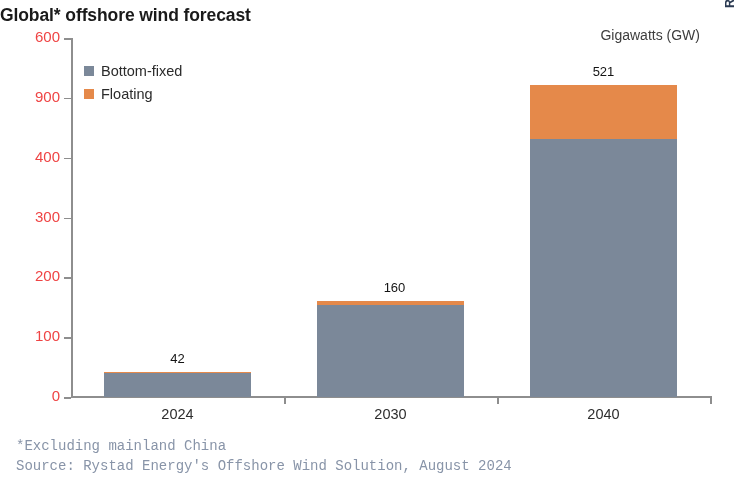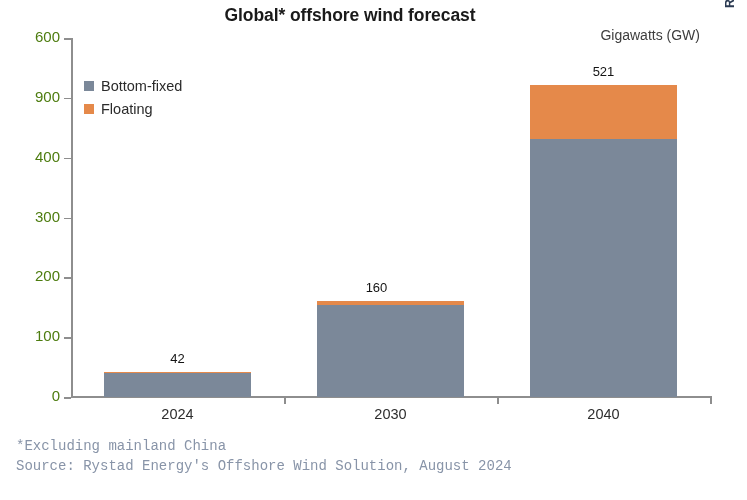--- a/index.html
+++ b/index.html
@@ -20,21 +20,20 @@
     overflow: hidden;
     box-sizing: border-box;
   }
 
   
   .chart-title {
     position: absolute;
     left: 0;
     top: 5px;
     width: 700px;
-    text-align: center;
     font-size: 17.5px;
     font-weight: bold;
     color: #1a1a1a;
     letter-spacing: -0.1px;
   }
   .chart-subtitle {
     position: absolute;
     left: 0;
     top: 27px;
     width: 700px;
@@ -97,21 +96,21 @@
     position: absolute;
     left: 0;
     width: 71px;
     height: 0;
   }
   .ytick-label {
     position: absolute;
     right: 11px;
     top: -10px;
     font-size: 15px;
-    color: #4d7c0f;
+    color: #ef4444;
     text-align: right;
     white-space: nowrap;
   }
   .ytick-mark {
     position: absolute;
     right: 0;
     top: 0;
     width: 7px;
     height: 1.5px;
     background: #8e8e8e;
@@ -153,21 +152,20 @@
     font-size: 13px;
     font-weight: normal;
     color: #141414;
   }
 
   
   .legend {
     position: absolute;
     left: 84px;
     top: 61px;
-    margin-top: 15px;
   }
   .legend-row {
     display: flex;
     align-items: center;
     height: 20px;
     margin-bottom: 3px;
   }
   .legend-swatch {
     width: 10px;
     height: 10px;
@@ -251,21 +249,21 @@
       <div class="xtick-mark" style="left: 710px;"></div>
       <div class="xtick-label" style="left: 497px; width: 213px;">2040</div>
     </div>
 
   <div class="plot" id="plot">
       <div class="bar-total" style="left: 33px; width: 147px; top: 312.87px;">42</div>
       <div class="bar-group" style="left: 33px; width: 147px; height: 25.13px;">
         <div class="seg seg-bottom" style="background: rgb(123, 136, 153); height: 24.5317px; bottom: 0px;"></div>
         <div class="seg seg-float" style="background: rgb(229, 137, 74); height: 0.598333px; bottom: 24.5317px;"></div>
       </div>
-      <div class="bar-total" style="left: 232px; width: 147px; top: 242.267px;">160</div>
+      <div class="bar-total" style="left: 250px; width: 147px; top: 242.267px;">160</div>
       <div class="bar-group" style="left: 246px; width: 147px; height: 95.7333px;">
         <div class="seg seg-bottom" style="background: rgb(123, 136, 153); height: 91.545px; bottom: 0px;"></div>
         <div class="seg seg-float" style="background: rgb(229, 137, 74); height: 4.18833px; bottom: 91.545px;"></div>
       </div>
       <div class="bar-total" style="left: 459px; width: 147px; top: 26.2683px;">521</div>
       <div class="bar-group" style="left: 459px; width: 147px; height: 311.732px;">
         <div class="seg seg-bottom" style="background: rgb(123, 136, 153); height: 257.882px; bottom: 0px;"></div>
         <div class="seg seg-float" style="background: rgb(229, 137, 74); height: 53.85px; bottom: 257.882px;"></div>
       </div>
     </div>

